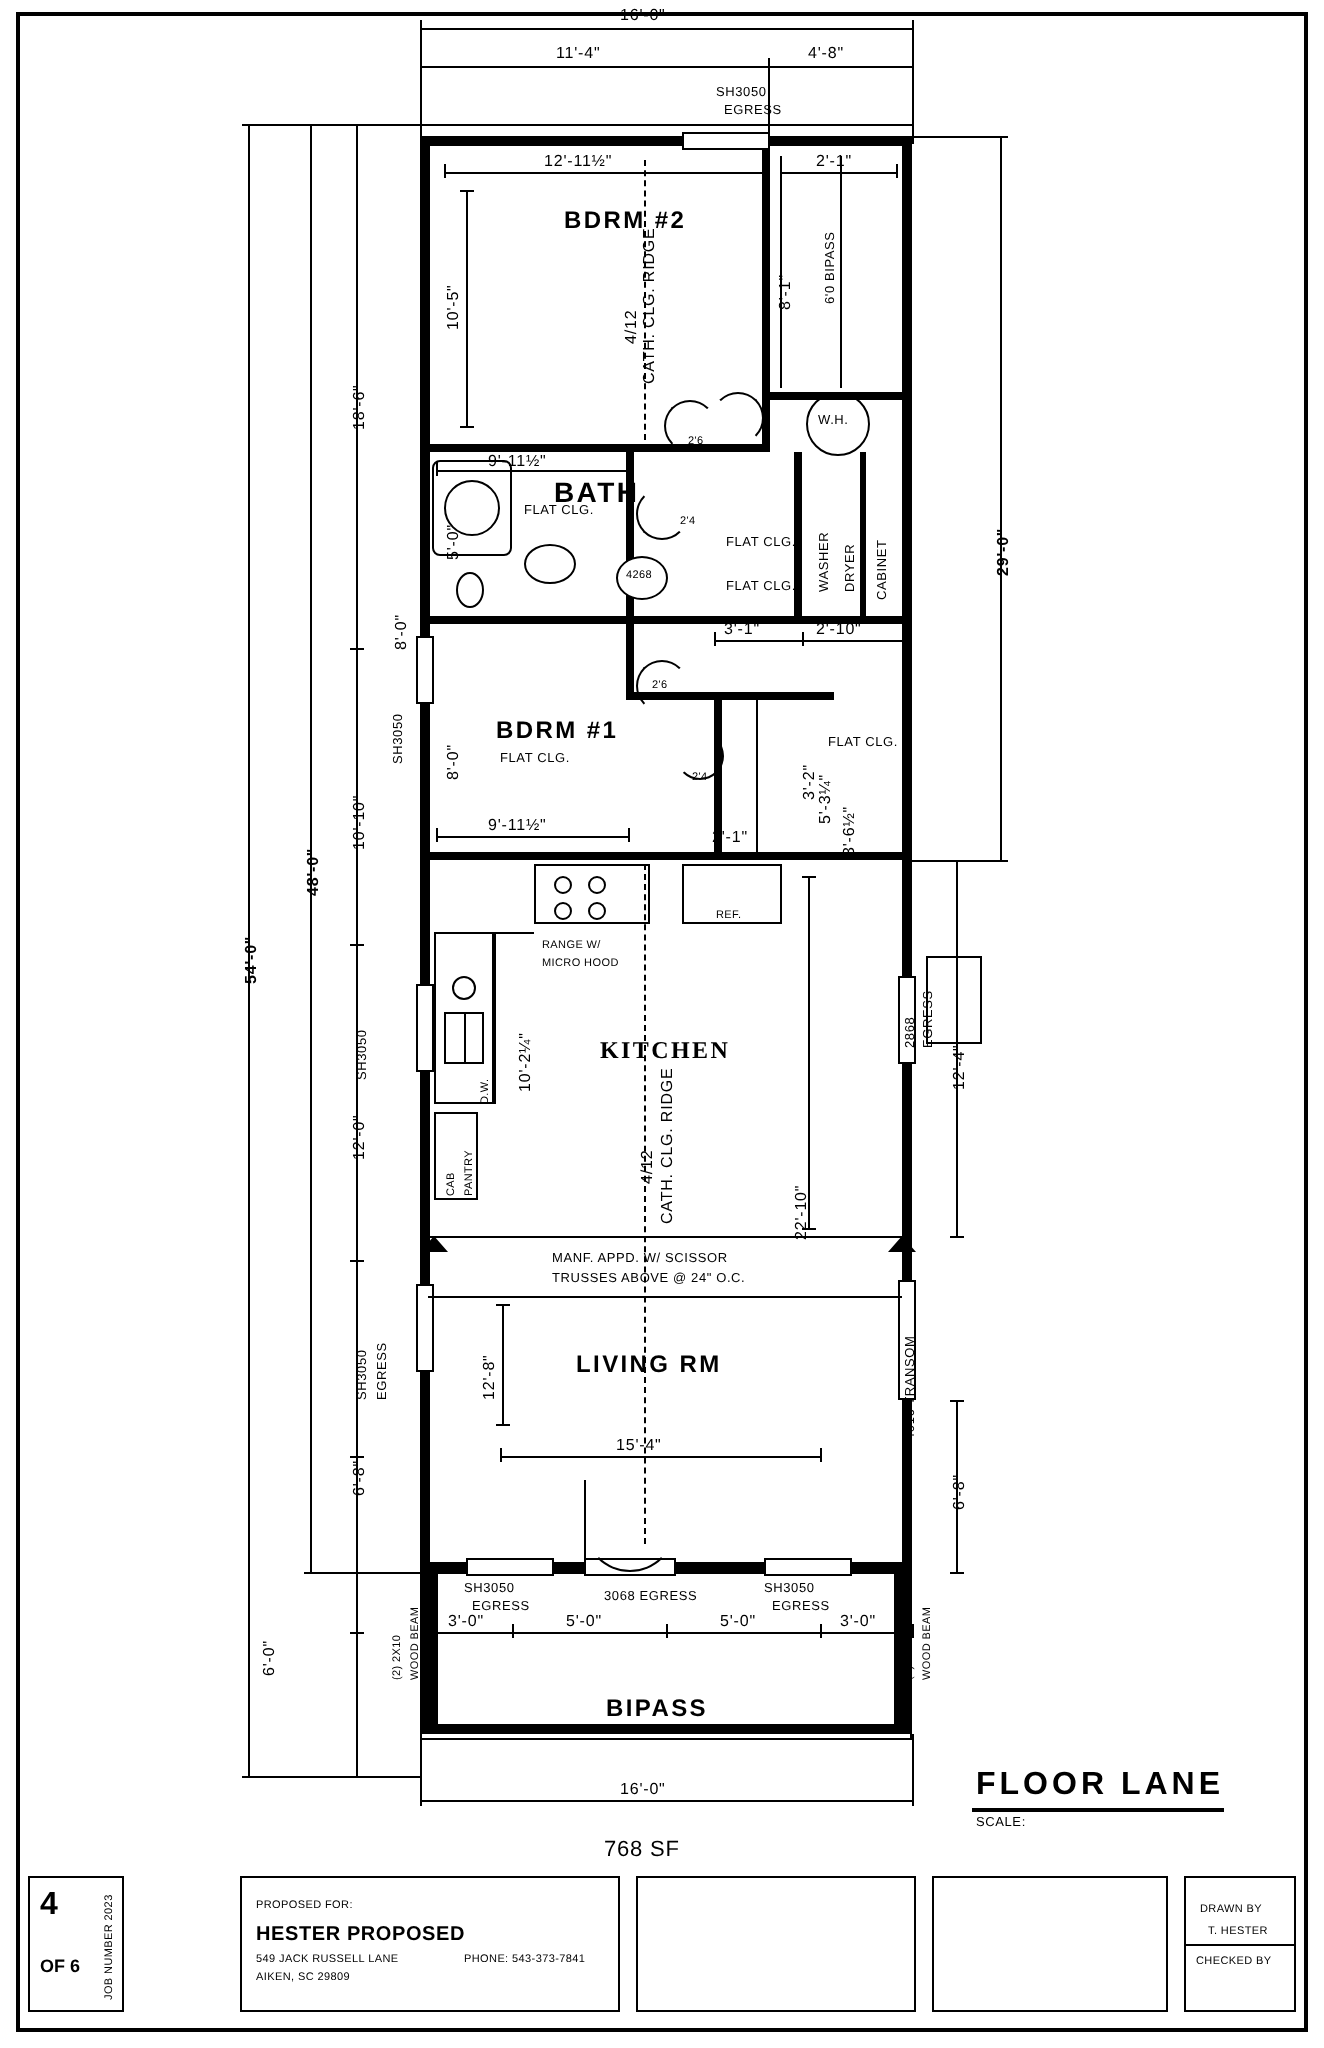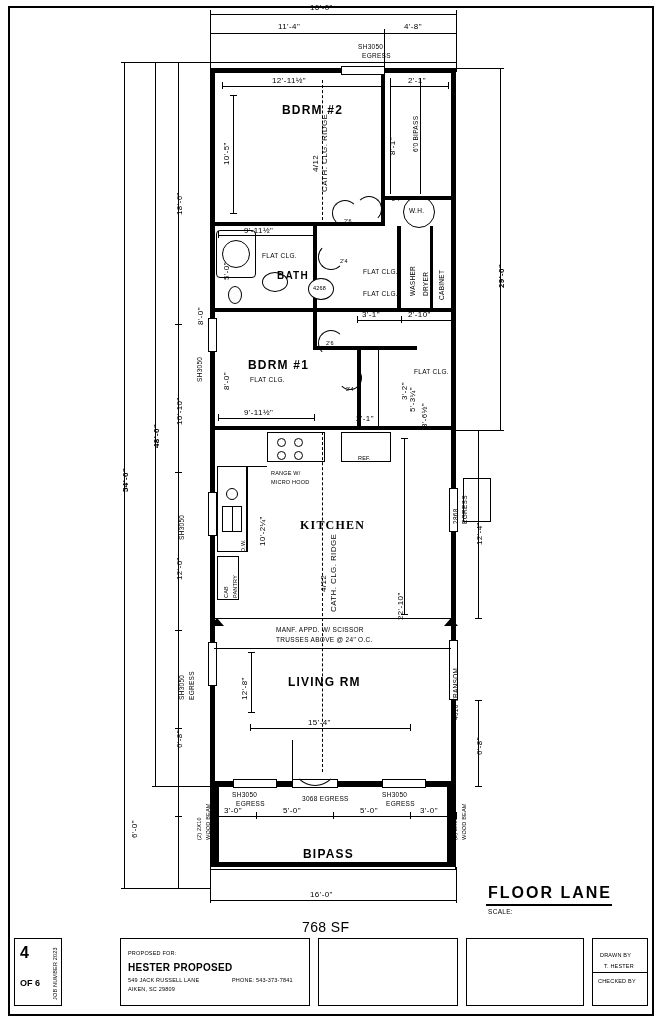--- a/index.html
+++ b/index.html
@@ -78,21 +78,21 @@
   <div class="boxw" style="left:449px;top:640px;width:9px;height:60px;background:#fff;"></div>
   <div class="boxw" style="left:233px;top:779px;width:44px;height:9px;background:#fff;"></div>
   <div class="boxw" style="left:382px;top:779px;width:44px;height:9px;background:#fff;"></div>
   <div class="boxw" style="left:292px;top:779px;width:46px;height:9px;background:#fff;"></div>
   <div class="box" style="left:463px;top:478px;width:28px;height:44px;"></div>
 
   <div class="arc" style="left:292px;top:740px;width:46px;height:46px;border-color:#000;border-top-color:transparent;border-left-color:transparent;border-right-color:transparent;"></div>
   <div class="thin" style="left:292px;top:740px;width:1px;height:41px;"></div>
 
   <div class="room" style="left:282px;top:103px;">BDRM #2</div>
-  <div class="room" style="left:277px;top:238px;font-size:10px;margin-top:32px;">BATH</div>
+  <div class="room" style="left:277px;top:238px;font-size:14px;">BATH</div>
   <div class="label-sm" style="left:262px;top:252px;">FLAT CLG.</div>
   <div class="room" style="left:248px;top:358px;">BDRM #1</div>
   <div class="label-sm" style="left:250px;top:376px;">FLAT CLG.</div>
   <div class="room" style="left:300px;top:518px;font-family:Liberation Serif, serif;">KITCHEN</div>
   <div class="room" style="left:288px;top:675px;">LIVING RM</div>
   <div class="room" style="left:303px;top:847px;">BIPASS</div>
 
   <div class="vtxt" style="left:320px;top:192px;">CATH. CLG. RIDGE</div>
   <div class="vtxt" style="left:311px;top:172px;">4/12</div>
   <div class="vtxt" style="left:329px;top:612px;">CATH. CLG. RIDGE</div>
@@ -316,21 +316,21 @@
   <div class="txt" style="left:360px;top:806px;">5'-0"</div>
   <div class="txt" style="left:420px;top:806px;">3'-0"</div>
 
   <div class="dimline" style="left:210px;top:900px;width:246px;"></div>
   <div class="tick" style="left:210px;top:896px;"></div>
   <div class="tick" style="left:456px;top:896px;"></div>
   <div class="txt" style="left:310px;top:890px;">16'-0"</div>
   <div class="dimvert" style="left:210px;top:867px;height:36px;"></div>
   <div class="dimvert" style="left:456px;top:867px;height:36px;"></div>
 
-  <div class="txt" style="left:302px;top:919px;font-size:14px;">768 SF</div>
+  <div class="txt" style="left:302px;top:919px;font-size:11px;">768 SF</div>
 
   <div class="fp-title" style="left:488px;top:884px;">FLOOR LANE</div>
   <div class="underline" style="left:486px;top:904px;width:126px;"></div>
   <div class="label-sm" style="left:488px;top:908px;">SCALE:</div>
 
   <div class="title-blk" style="left:14px;top:938px;width:48px;height:68px;"></div>
   <div style="position:absolute;left:20px;top:944px;font-size:16px;font-weight:bold;">4</div>
   <div style="position:absolute;left:20px;top:978px;font-size:9px;font-weight:bold;">OF 6</div>
   <div class="vlabel-xs" style="left:52px;top:1000px;">JOB NUMBER
 2023</div>

